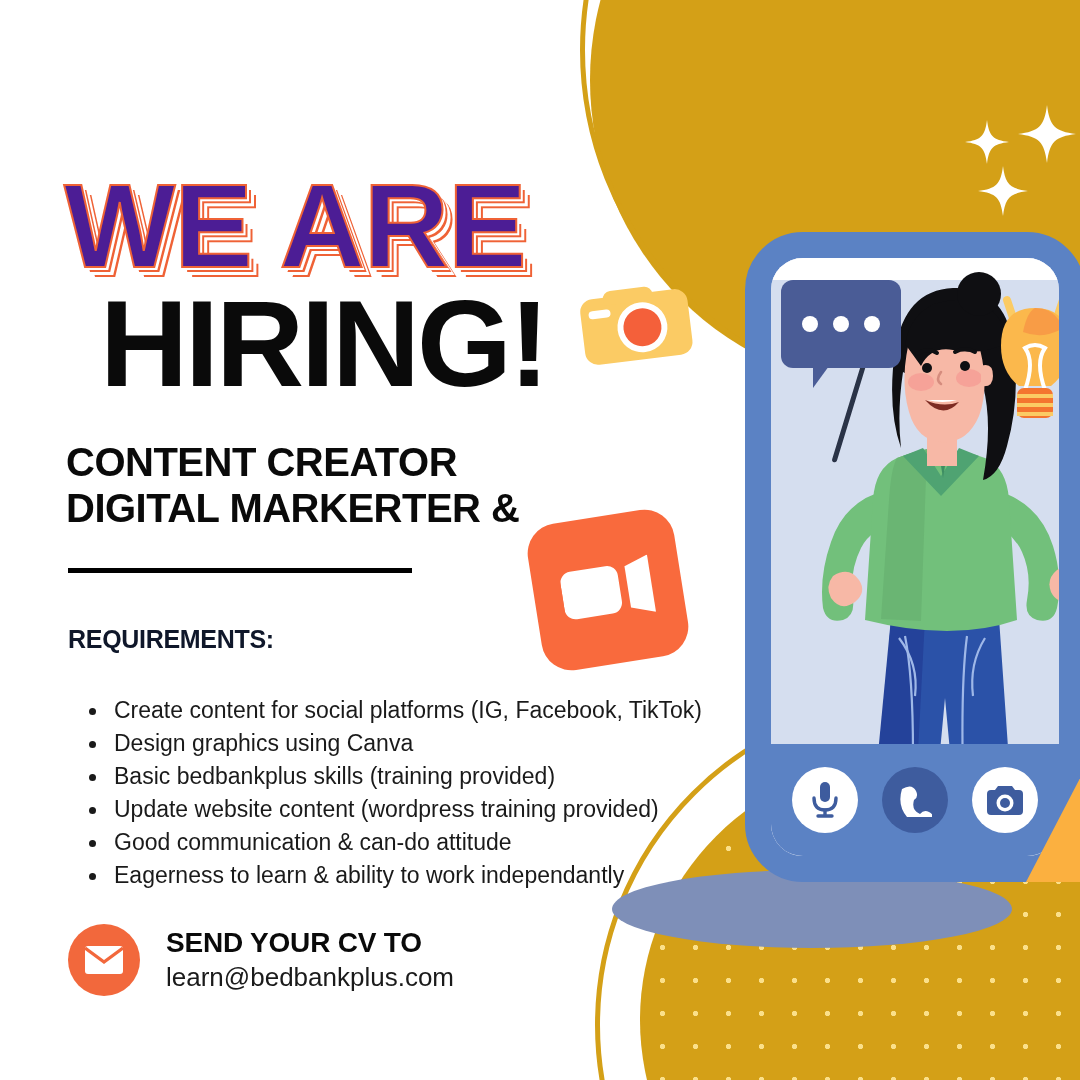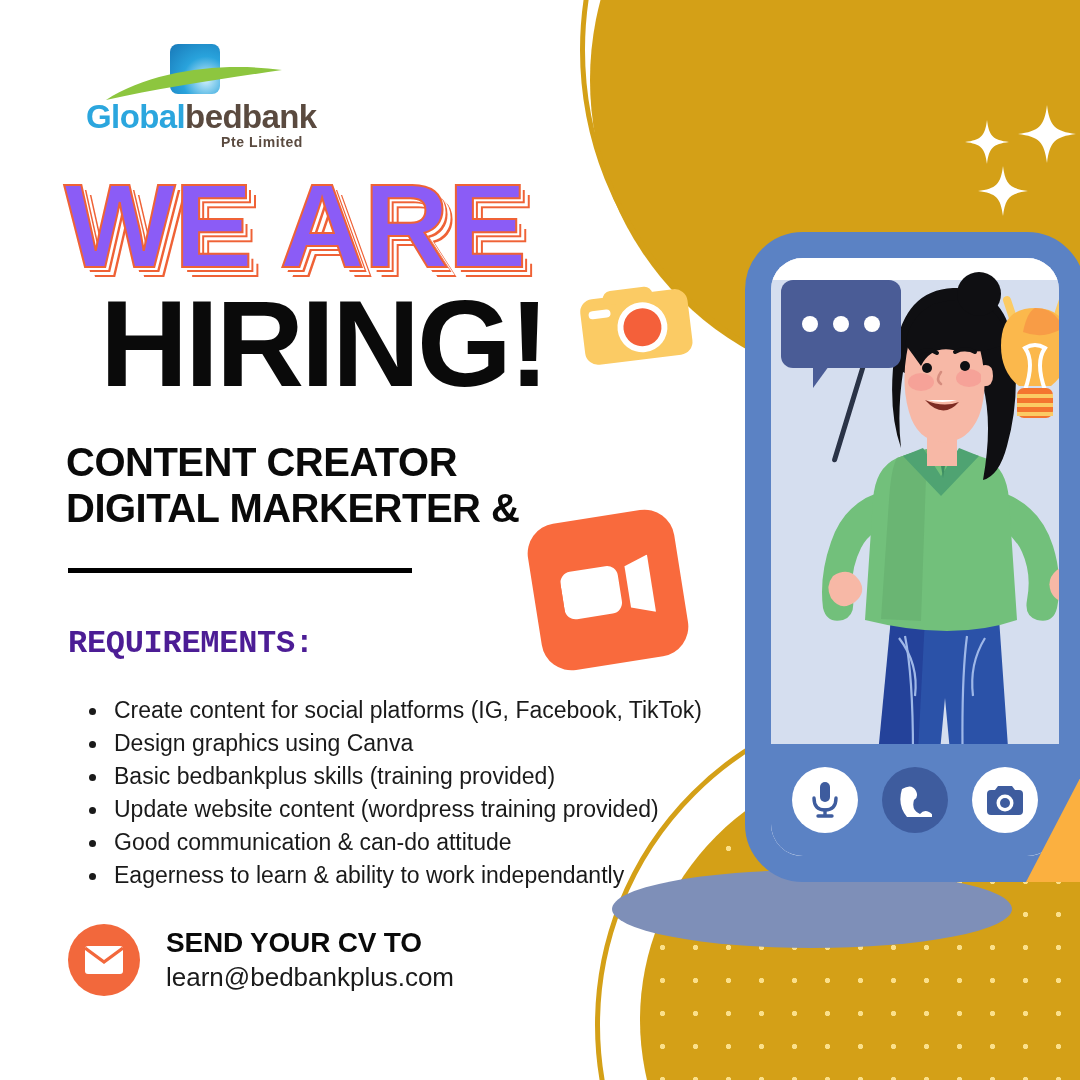--- a/index.html
+++ b/index.html
@@ -86,21 +86,21 @@
     letter-spacing:0.6px; color:#5A4A3F;
     margin-top:1px;
   }
 
   
   #headline-wrap { position:absolute; left:64px; top:172px; }
   #we-are {
     position:relative;
     font-size:118px; font-weight:800;
     letter-spacing:-1px; line-height:0.92;
-    color:#8b5cf6;
+    color:#4c1d95;
     -webkit-text-stroke:2px #EF6236;
     text-shadow:
        3px 3px 0 #ffffff,
        5px 5px 0 #EF6236,
        8px 8px 0 #ffffff,
       10px 10px 0 #EF6236;
     white-space:nowrap;
   }
   #hiring {
     font-size:122px; font-weight:800;
@@ -122,22 +122,22 @@
     color:#0A0A0A;
   }
   #divider {
     position:absolute; left:68px; top:568px;
     width:344px; height:5px; background:#000000;
   }
 
   
   #req-title {
     position:absolute; left:68px; top:625px;
-    font-size:32px; font-weight:800;
-    letter-spacing:-0.3px; color:#4c1d95;font-family:Liberation Mono, monospace;
+    font-size:25px; font-weight:800;
+    letter-spacing:-0.3px; color:#0f172a;
   }
   #req-list {
     position:absolute; left:80px; top:694px;
     list-style:none; width:680px;
   }
   #req-list li {
     position:relative;
     padding-left:34px;
     font-size:23px; line-height:33px;
     color:#1A1A1A;
@@ -254,32 +254,20 @@
   <div class="sparkle" style="left:978px; top:166px;">
     <svg width="50" height="50" viewBox="0 0 44 44">
         <path d="M22 0 C24 16 28 20 44 22 C28 24 24 28 22 44 C20 28 16 24 0 22 C16 20 20 16 22 0 Z" fill="#FFFFFF"></path>
       </svg>
   </div>
 
   <div class="deco" id="gold-blob-bottom"></div>
   <div class="deco" id="gold-dots-bottom"></div>
   <div class="deco" id="gold-arc-bottom"></div>
 
-  <div id="logo">
-    <div id="logo-mark">
-      <div id="logo-square"></div>
-      <div id="logo-swoosh">
-        <svg width="180" height="38" viewBox="0 0 180 38">
-          <path d="M2 36 C48 6 120 -2 178 6 C124 14 56 24 2 36 Z" fill="#8DC63F"></path>
-        </svg>
-      </div>
-    </div>
-    <div id="logo-word"><span class="g">Global</span><span class="b">bedbank</span></div>
-    <div id="logo-sub">Pte Limited</div>
-  </div>
 
   <div id="headline-wrap">
     <div id="we-are">WE ARE</div>
     <div id="hiring">HIRING!</div>
   </div>
 
   <div id="camera-top">
     <svg width="112" height="88" viewBox="0 0 112 88">
       <rect x="2" y="16" width="108" height="66" rx="13" fill="#FBCB64"></rect>
       <path d="M34 10 h34 a8 8 0 0 1 8 8 v6 h-50 v-6 a8 8 0 0 1 8 -8 z" fill="#FBCB64"></path>

